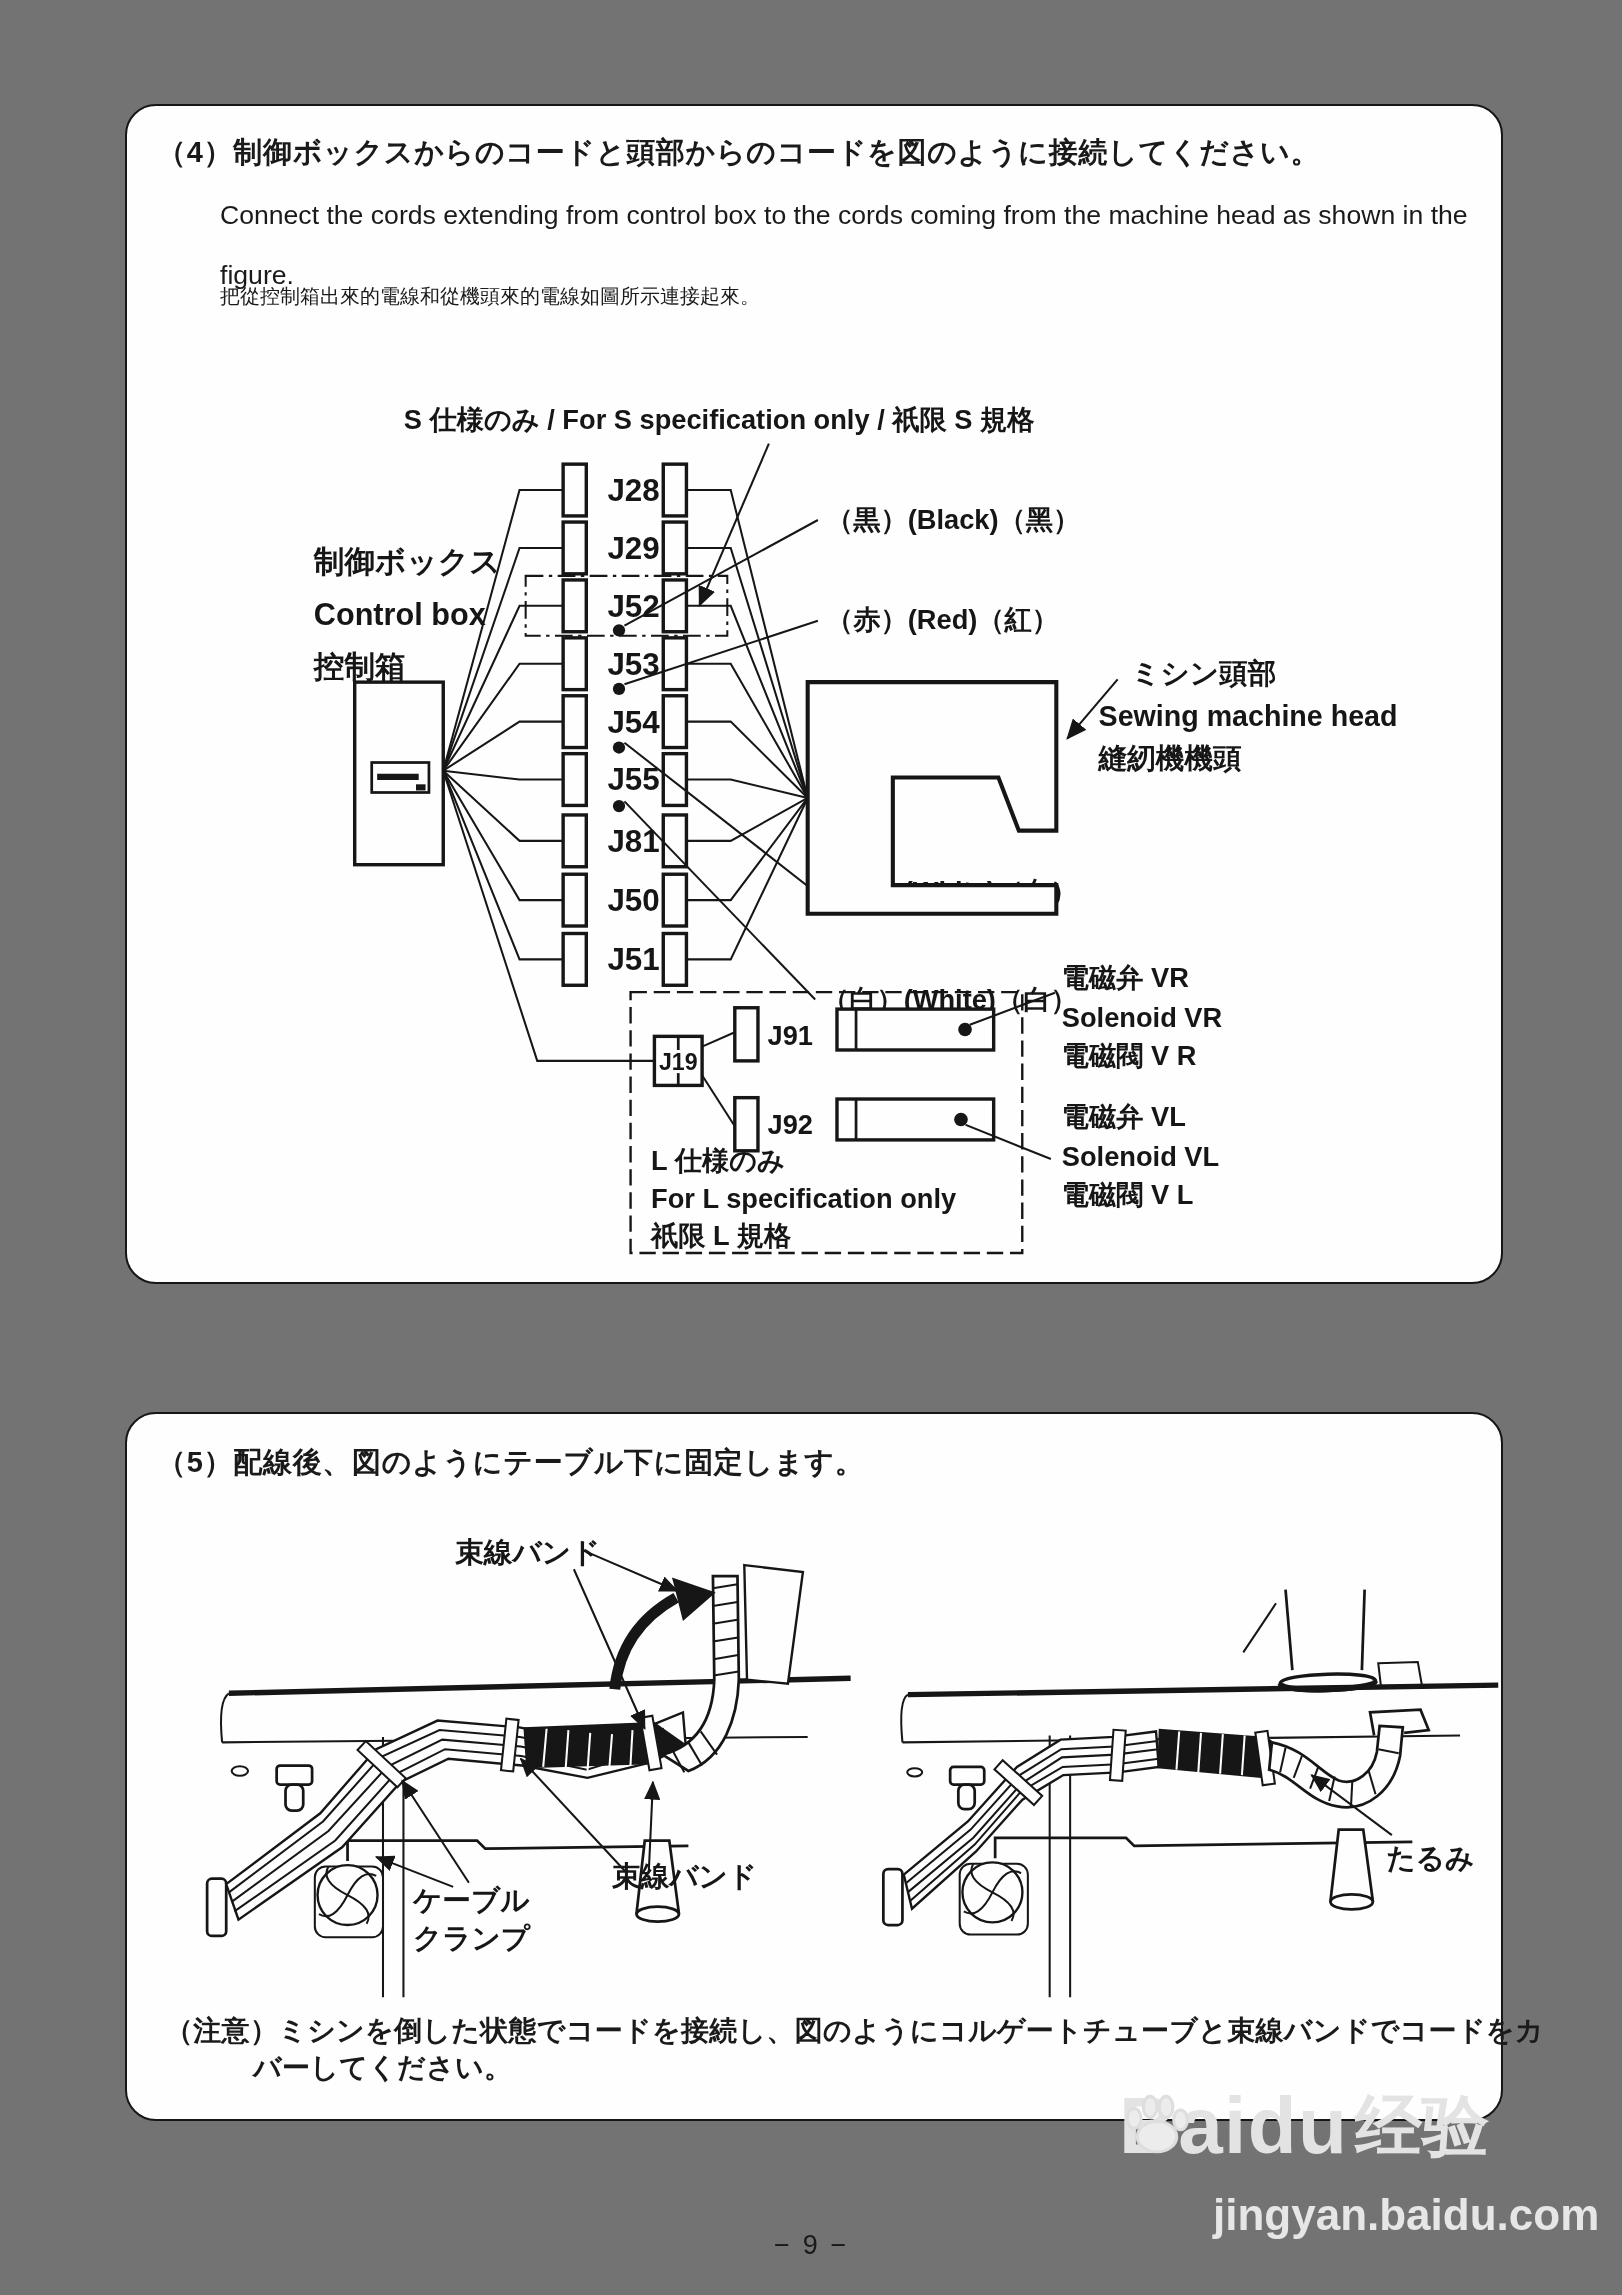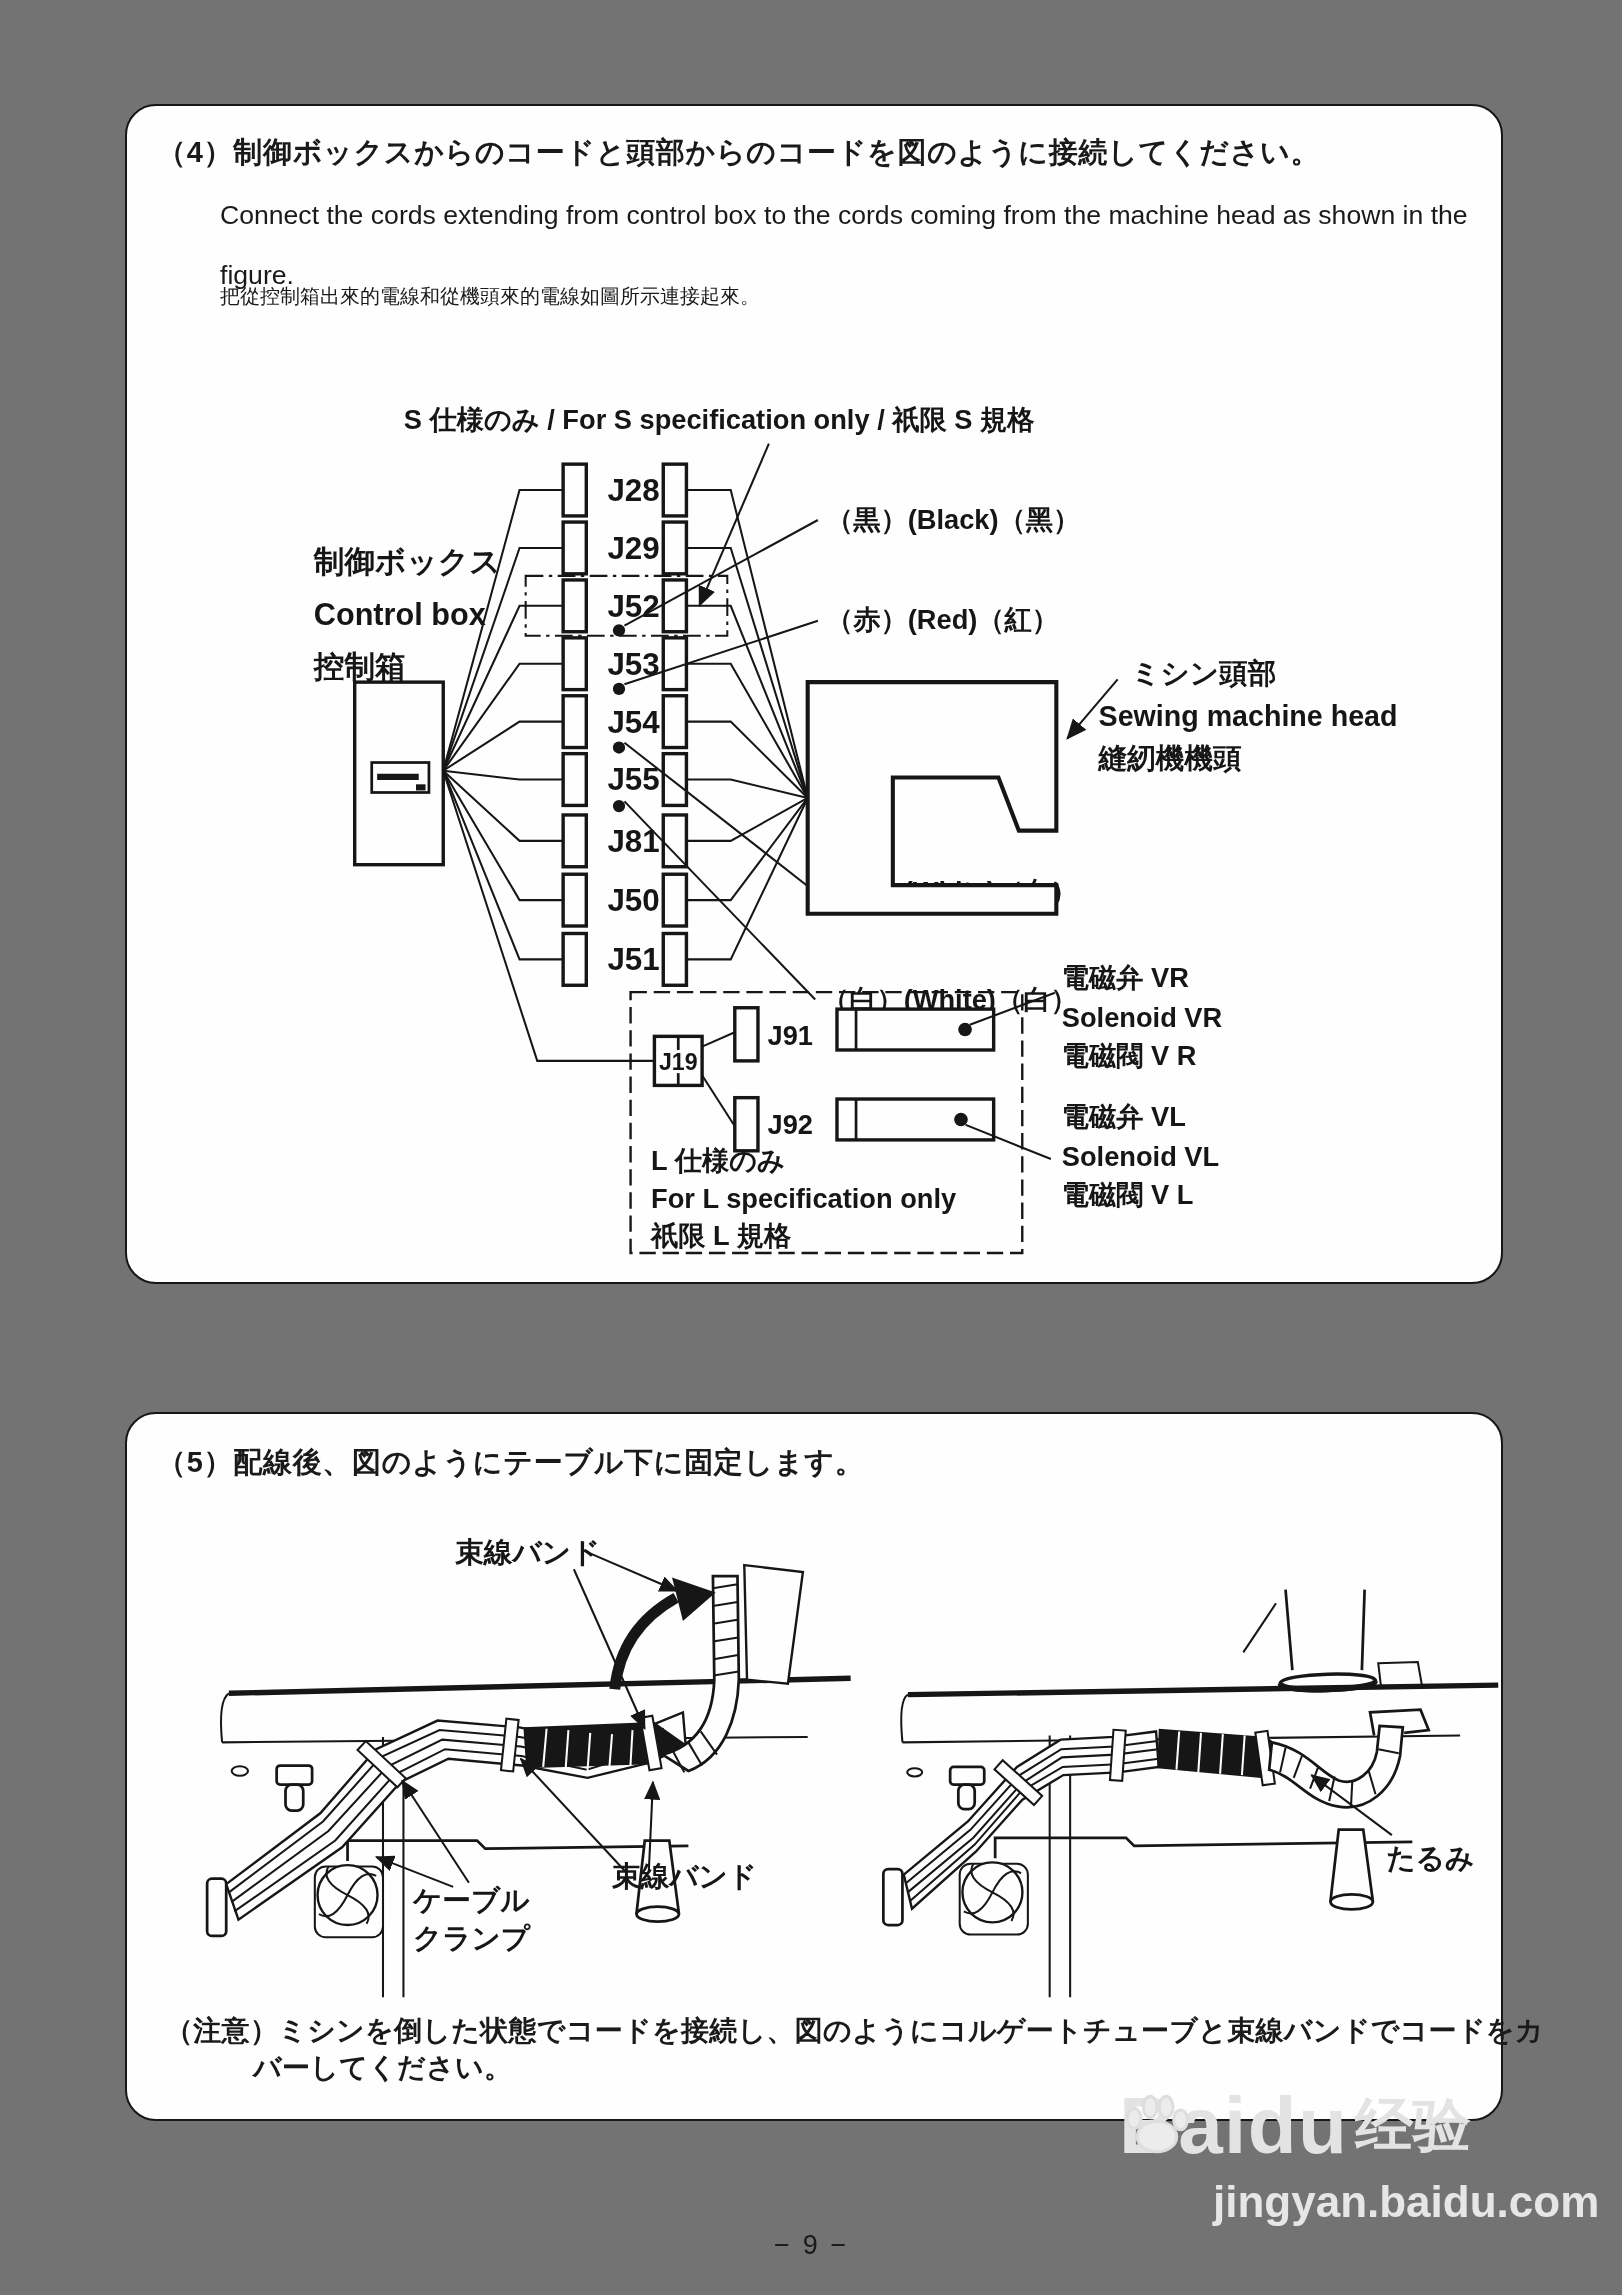--- a/index.html
+++ b/index.html
@@ -18,22 +18,22 @@
   .d4{left:-1.4px;top:273px;width:1377px;height:906px;}
   .d5{left:-1.4px;top:89px;width:1377px;height:506px;}
   .note{position:absolute;font-size:28px;font-weight:700;white-space:nowrap;letter-spacing:0.3px;}
   .note1{left:38px;top:598px;}
   .note2{left:126px;top:635px;}
   .pgnum{position:absolute;left:0;top:2230px;width:1623px;text-align:center;
          font-size:27px;font-weight:400;letter-spacing:2.7px;}
   .wm{position:absolute;left:1119px;top:2080px;color:#e3e3e3;}
   .wm-line1{display:flex;align-items:center;gap:6.8px;font-weight:700;}
   .wm-bai{font-size:80px;letter-spacing:1.4px;}
-  .wm-cn{font-size:58px;}
-  .wm-line2{font-size:44px;font-weight:700;margin-top:5px;margin-left:94px;color:#e6e6e6;}
+  .wm-cn{font-size:67px;}
+  .wm-line2{font-size:44px;font-weight:700;margin-top:18px;margin-left:94px;color:#e6e6e6;}
   
   .ln{stroke:#161616;stroke-width:3;fill:none;}
   .ln4{stroke:#161616;stroke-width:4;fill:none;}
   .box{stroke:#161616;stroke-width:5;fill:#fefefe;}
   .thick{stroke:#161616;stroke-width:8;fill:none;}
   .wfill{fill:#fefefe;}
 </style>
 </head>
 <body>
 

